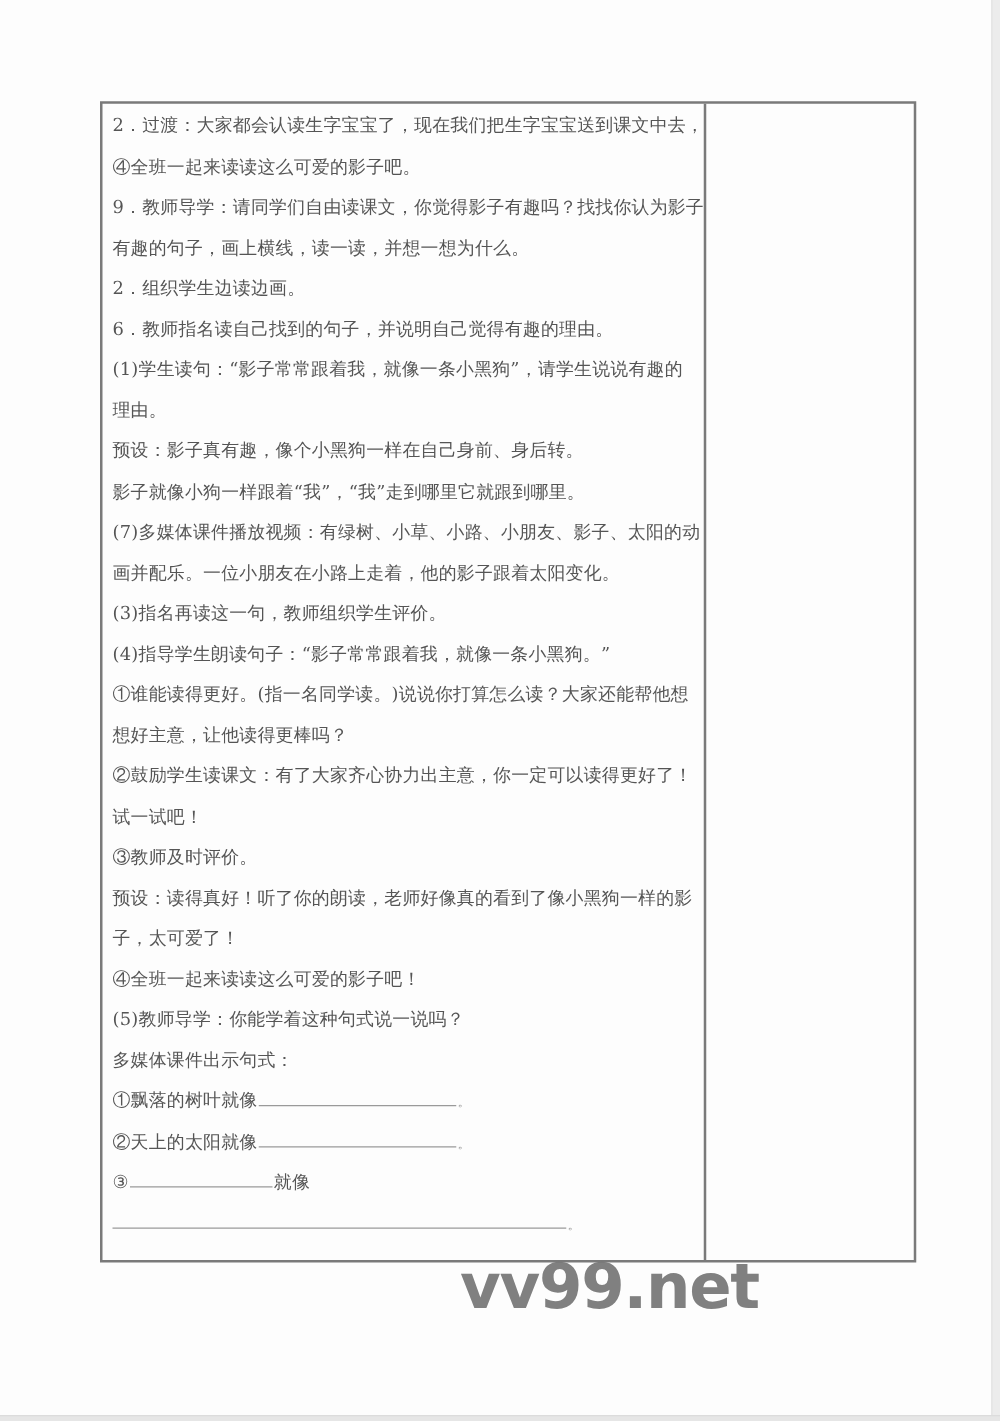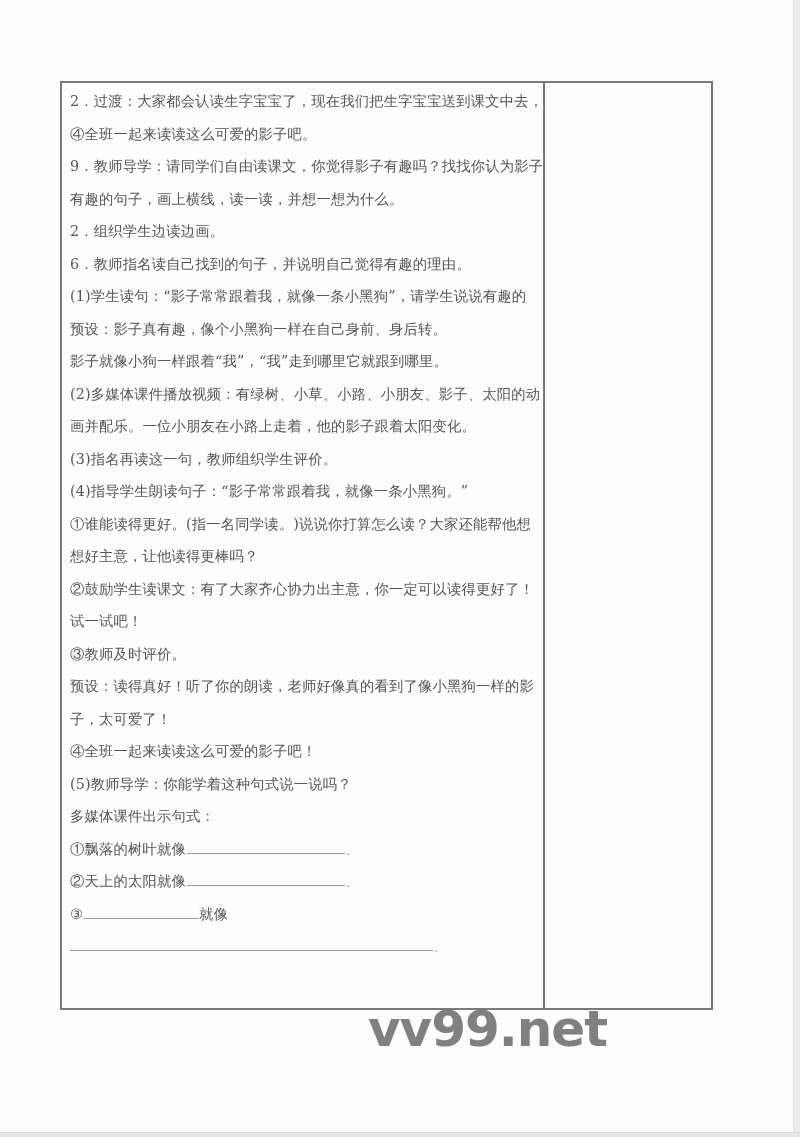--- a/index.html
+++ b/index.html
@@ -11,21 +11,21 @@
   }
   .page-edge-right {
     position:absolute; top:0; right:0; width:6px; height:1137px;
     background:#ececec; border-left:1px solid #e2e2e2;
   }
   .page-edge-bottom {
     position:absolute; left:0; bottom:0; width:800px; height:4px;
     background:#e6e6e6; border-top:1px solid #dcdcdc;
   }
   .doc-table {
-    position:absolute; left:60px; top:81px; width:653px; height:929px;
+    position:absolute; left:80px; top:81px; width:653px; height:929px;
     border:2px solid #7a7a7a; box-sizing:border-box;
   }
   .col-divider {
     position:absolute; left:481px; top:0; width:2px; height:100%;
     background:#7a7a7a;
   }
   .content-cell {
     position:absolute; left:8px; top:2px; width:470px;
   }
   .line {
@@ -59,23 +59,24 @@
 
 <div class="doc-table">
   <div class="content-cell">
     <div class="line">2．过渡：大家都会认读生字宝宝了，现在我们把生字宝宝送到课文中去，</div>
     <div class="line">④全班一起来读读这么可爱的影子吧。</div>
     <div class="line">9．教师导学：请同学们自由读课文，你觉得影子有趣吗？找找你认为影子</div>
     <div class="line">有趣的句子，画上横线，读一读，并想一想为什么。</div>
     <div class="line">2．组织学生边读边画。</div>
     <div class="line">6．教师指名读自己找到的句子，并说明自己觉得有趣的理由。</div>
     <div class="line">(1)学生读句：“影子常常跟着我，就像一条小黑狗”，请学生说说有趣的</div>
+    <div class="line">理由。</div>
     <div class="line">预设：影子真有趣，像个小黑狗一样在自己身前、身后转。</div>
     <div class="line">影子就像小狗一样跟着“我”，“我”走到哪里它就跟到哪里。</div>
-    <div class="line">(2)多媒体课件播放视频：有绿树、小草、小路、小朋友、影子、太阳的动</div>
+    <div class="line">(7)多媒体课件播放视频：有绿树、小草、小路、小朋友、影子、太阳的动</div>
     <div class="line">画并配乐。一位小朋友在小路上走着，他的影子跟着太阳变化。</div>
     <div class="line">(3)指名再读这一句，教师组织学生评价。</div>
     <div class="line">(4)指导学生朗读句子：“影子常常跟着我，就像一条小黑狗。”</div>
     <div class="line">①谁能读得更好。(指一名同学读。)说说你打算怎么读？大家还能帮他想</div>
     <div class="line">想好主意，让他读得更棒吗？</div>
     <div class="line">②鼓励学生读课文：有了大家齐心协力出主意，你一定可以读得更好了！</div>
     <div class="line">试一试吧！</div>
     <div class="line">③教师及时评价。</div>
     <div class="line">预设：读得真好！听了你的朗读，老师好像真的看到了像小黑狗一样的影</div>
     <div class="line">子，太可爱了！</div>

